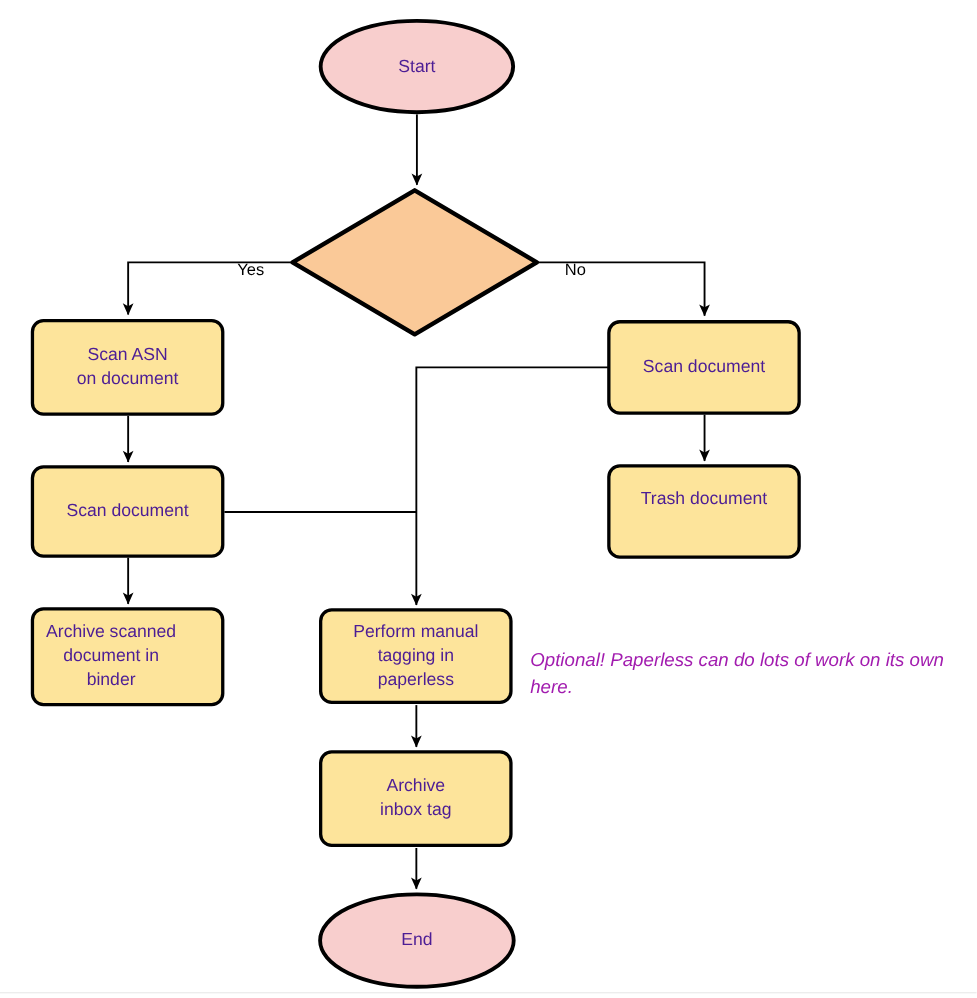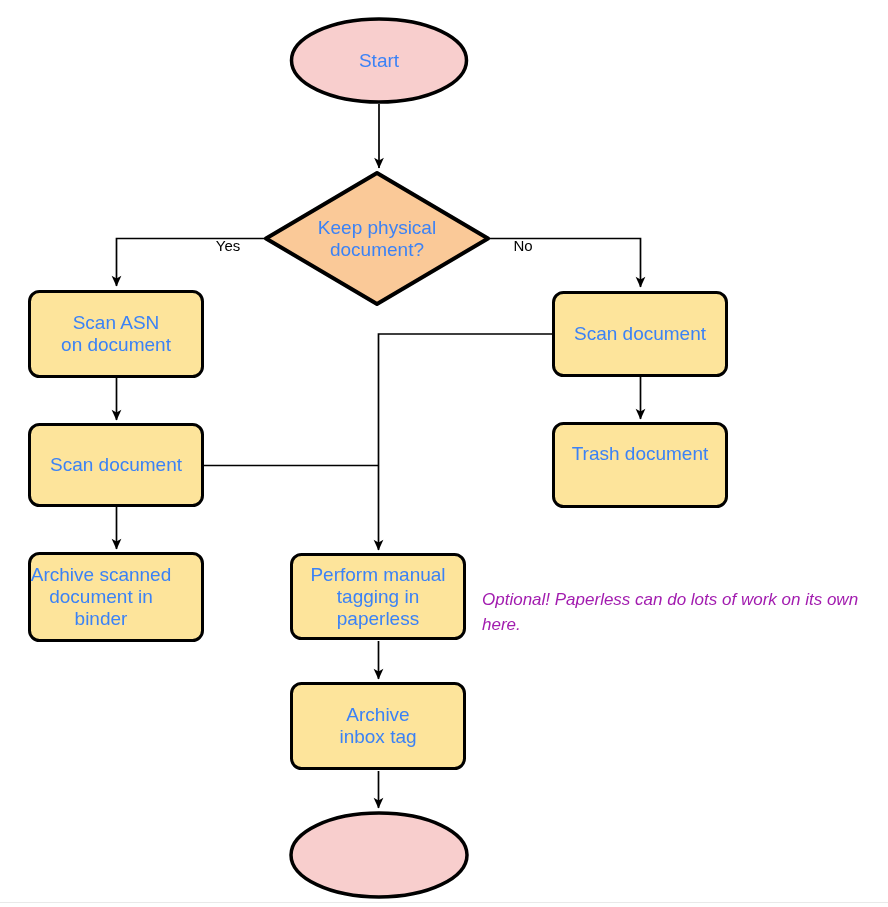--- a/index.html
+++ b/index.html
@@ -15,21 +15,21 @@
     background:#ffffff;
     font-family:"Liberation Sans", sans-serif;
     overflow:hidden;
   }
   .layer{position:absolute;left:0;top:0;}
   .node-label{
     position:absolute;
     display:flex;flex-direction:column;
     align-items:center;justify-content:center;
     text-align:center;
-    font-size:19px;line-height:22px;color:#3b82f6;
+    font-size:16px;line-height:22px;color:#4c1d95;
     pointer-events:none;
   }
   .edge-label{
     position:absolute;
     font-size:15px;color:#000;text-align:center;margin-top:26px;
   }
   .note{
     position:absolute;
     left:482px;top:587px;width:400px;
     font-size:17px;line-height:25px;
@@ -77,24 +77,20 @@
     <rect class="shape proc" x="553.5" y="423.5" width="173" height="83" rx="10"></rect>
     <rect class="shape proc" x="291.5" y="554.5" width="173" height="84" rx="10"></rect>
     <rect class="shape proc" x="291.5" y="683.5" width="173" height="85" rx="10"></rect>
     <ellipse class="shape term" cx="379" cy="855" rx="88" ry="42"></ellipse>
   </svg>
 
   <div class="node-label" style="left:290px;top:19px;width:178px;height:84px">
     <span>Start</span>
   </div>
 
-  <div class="node-label" style="left:265px;top:172px;width:224px;height:133px">
-    <span>Keep physical</span>
-    <span>document?</span>
-  </div>
 
   <div class="node-label" style="left:28px;top:290px;width:176px;height:88px">
     <span>Scan ASN</span>
     <span>on document</span>
   </div>
 
   <div class="node-label" style="left:28px;top:423px;width:176px;height:84px">
     <span>Scan document</span>
   </div>
 
@@ -116,20 +112,23 @@
     <span>Perform manual</span>
     <span>tagging in</span>
     <span>paperless</span>
   </div>
 
   <div class="node-label" style="left:290px;top:682px;width:176px;height:88px">
     <span>Archive</span>
     <span>inbox tag</span>
   </div>
 
+  <div class="node-label" style="left:290px;top:813px;width:178px;height:84px">
+    <span>End</span>
+  </div>
 
   <div class="edge-label" style="left:203px;top:211px;width:50px">Yes</div>
   <div class="edge-label" style="left:498px;top:211px;width:50px">No</div>
 
   <div class="note">Optional! Paperless can do lots of work on its own here.</div>
 
   <div class="bottom-rule"></div>
 
 </div>
 

